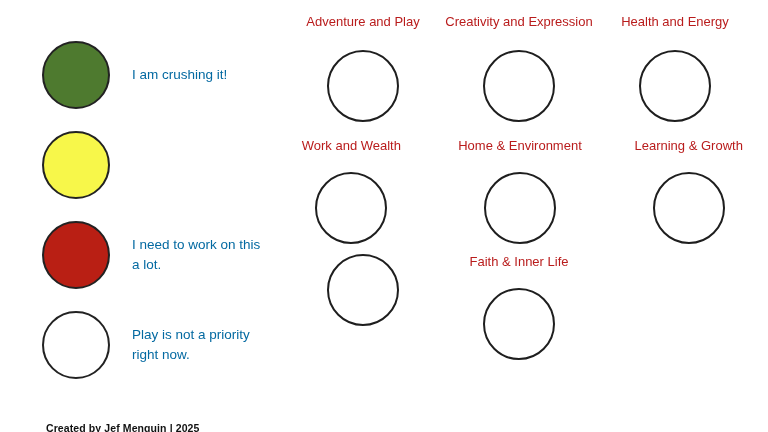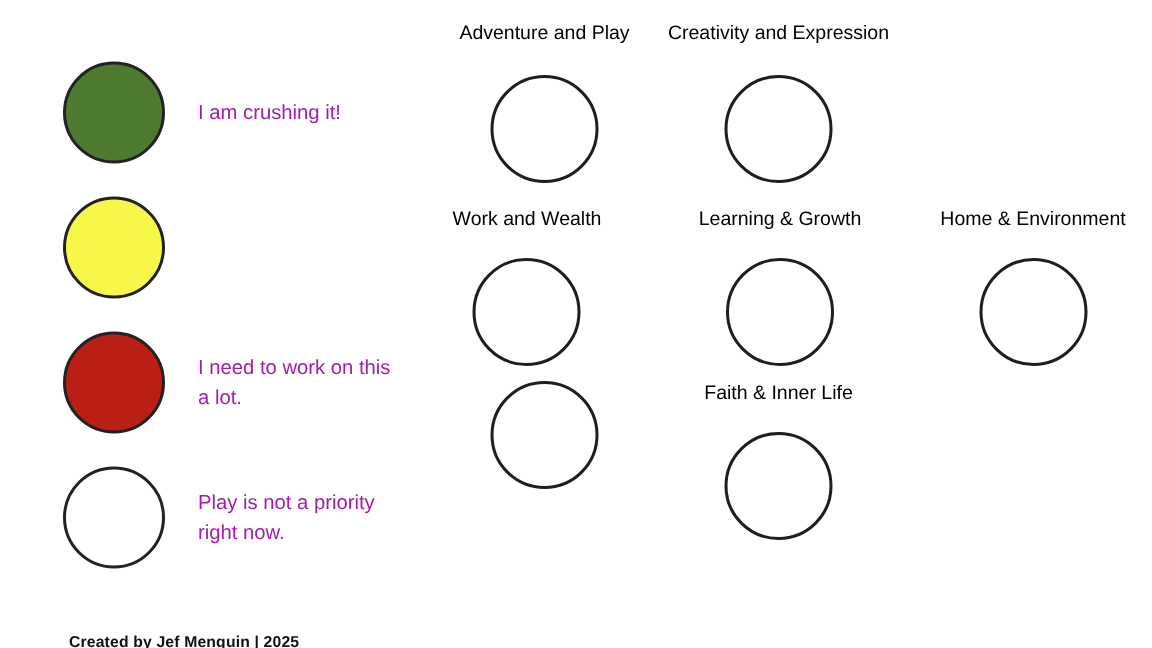--- a/index.html
+++ b/index.html
@@ -41,21 +41,21 @@
     border: 2px solid #222222;
     flex: 0 0 auto;
     margin-left: 12px;
     box-sizing: border-box;
   }
   .legend-label {
     font-size: 13.5px;
     line-height: 1.45;
     margin-left: 22px;
     max-width: 135px;
-    color: #a21caf;
+    color: #0369a1;
   }
 
   .credit {
     position: absolute;
     left: 46px;
     top: 422px;
     font-size: 10.5px;
     font-weight: bold;
     color: #111111;
     letter-spacing: 0.1px;
@@ -73,21 +73,21 @@
   }
   .cell {
     width: 156px;
     display: flex;
     flex-direction: column;
     align-items: center;
   }
   .cell-label {
     font-size: 13px;
     line-height: 1.25;
-    color: #000000;
+    color: #b91c1c;
     min-height: 34px;
     padding: 0 4px;
     box-sizing: border-box;
   }
   .cell-circle {
     width: 72px;
     height: 72px;
     border-radius: 50%;
     border: 2.4px solid #1e1e1e;
     background: #ffffff;
@@ -131,33 +131,37 @@
 
     <div class="grid-row row-1">
       <div class="cell">
         <div class="cell-label">Adventure and Play</div>
         <div class="cell-circle"></div>
       </div>
       <div class="cell">
         <div class="cell-label">Creativity and Expression</div>
         <div class="cell-circle"></div>
       </div>
+      <div class="cell">
+        <div class="cell-label">Health and Energy</div>
+        <div class="cell-circle"></div>
+      </div>
     </div>
 
     <div class="grid-row row-2">
       <div class="cell">
         <div class="cell-label">Work and Wealth</div>
         <div class="cell-circle"></div>
       </div>
       <div class="cell">
-        <div class="cell-label">Learning &amp; Growth</div>
+        <div class="cell-label">Home &amp; Environment</div>
         <div class="cell-circle"></div>
       </div>
       <div class="cell">
-        <div class="cell-label">Home &amp; Environment</div>
+        <div class="cell-label">Learning &amp; Growth</div>
         <div class="cell-circle"></div>
       </div>
     </div>
 
     <div class="grid-row row-3">
       <div class="cell">
         <div class="cell-circle"></div>
       </div>
       <div class="cell">
         <div class="cell-label">Faith &amp; Inner Life</div>

